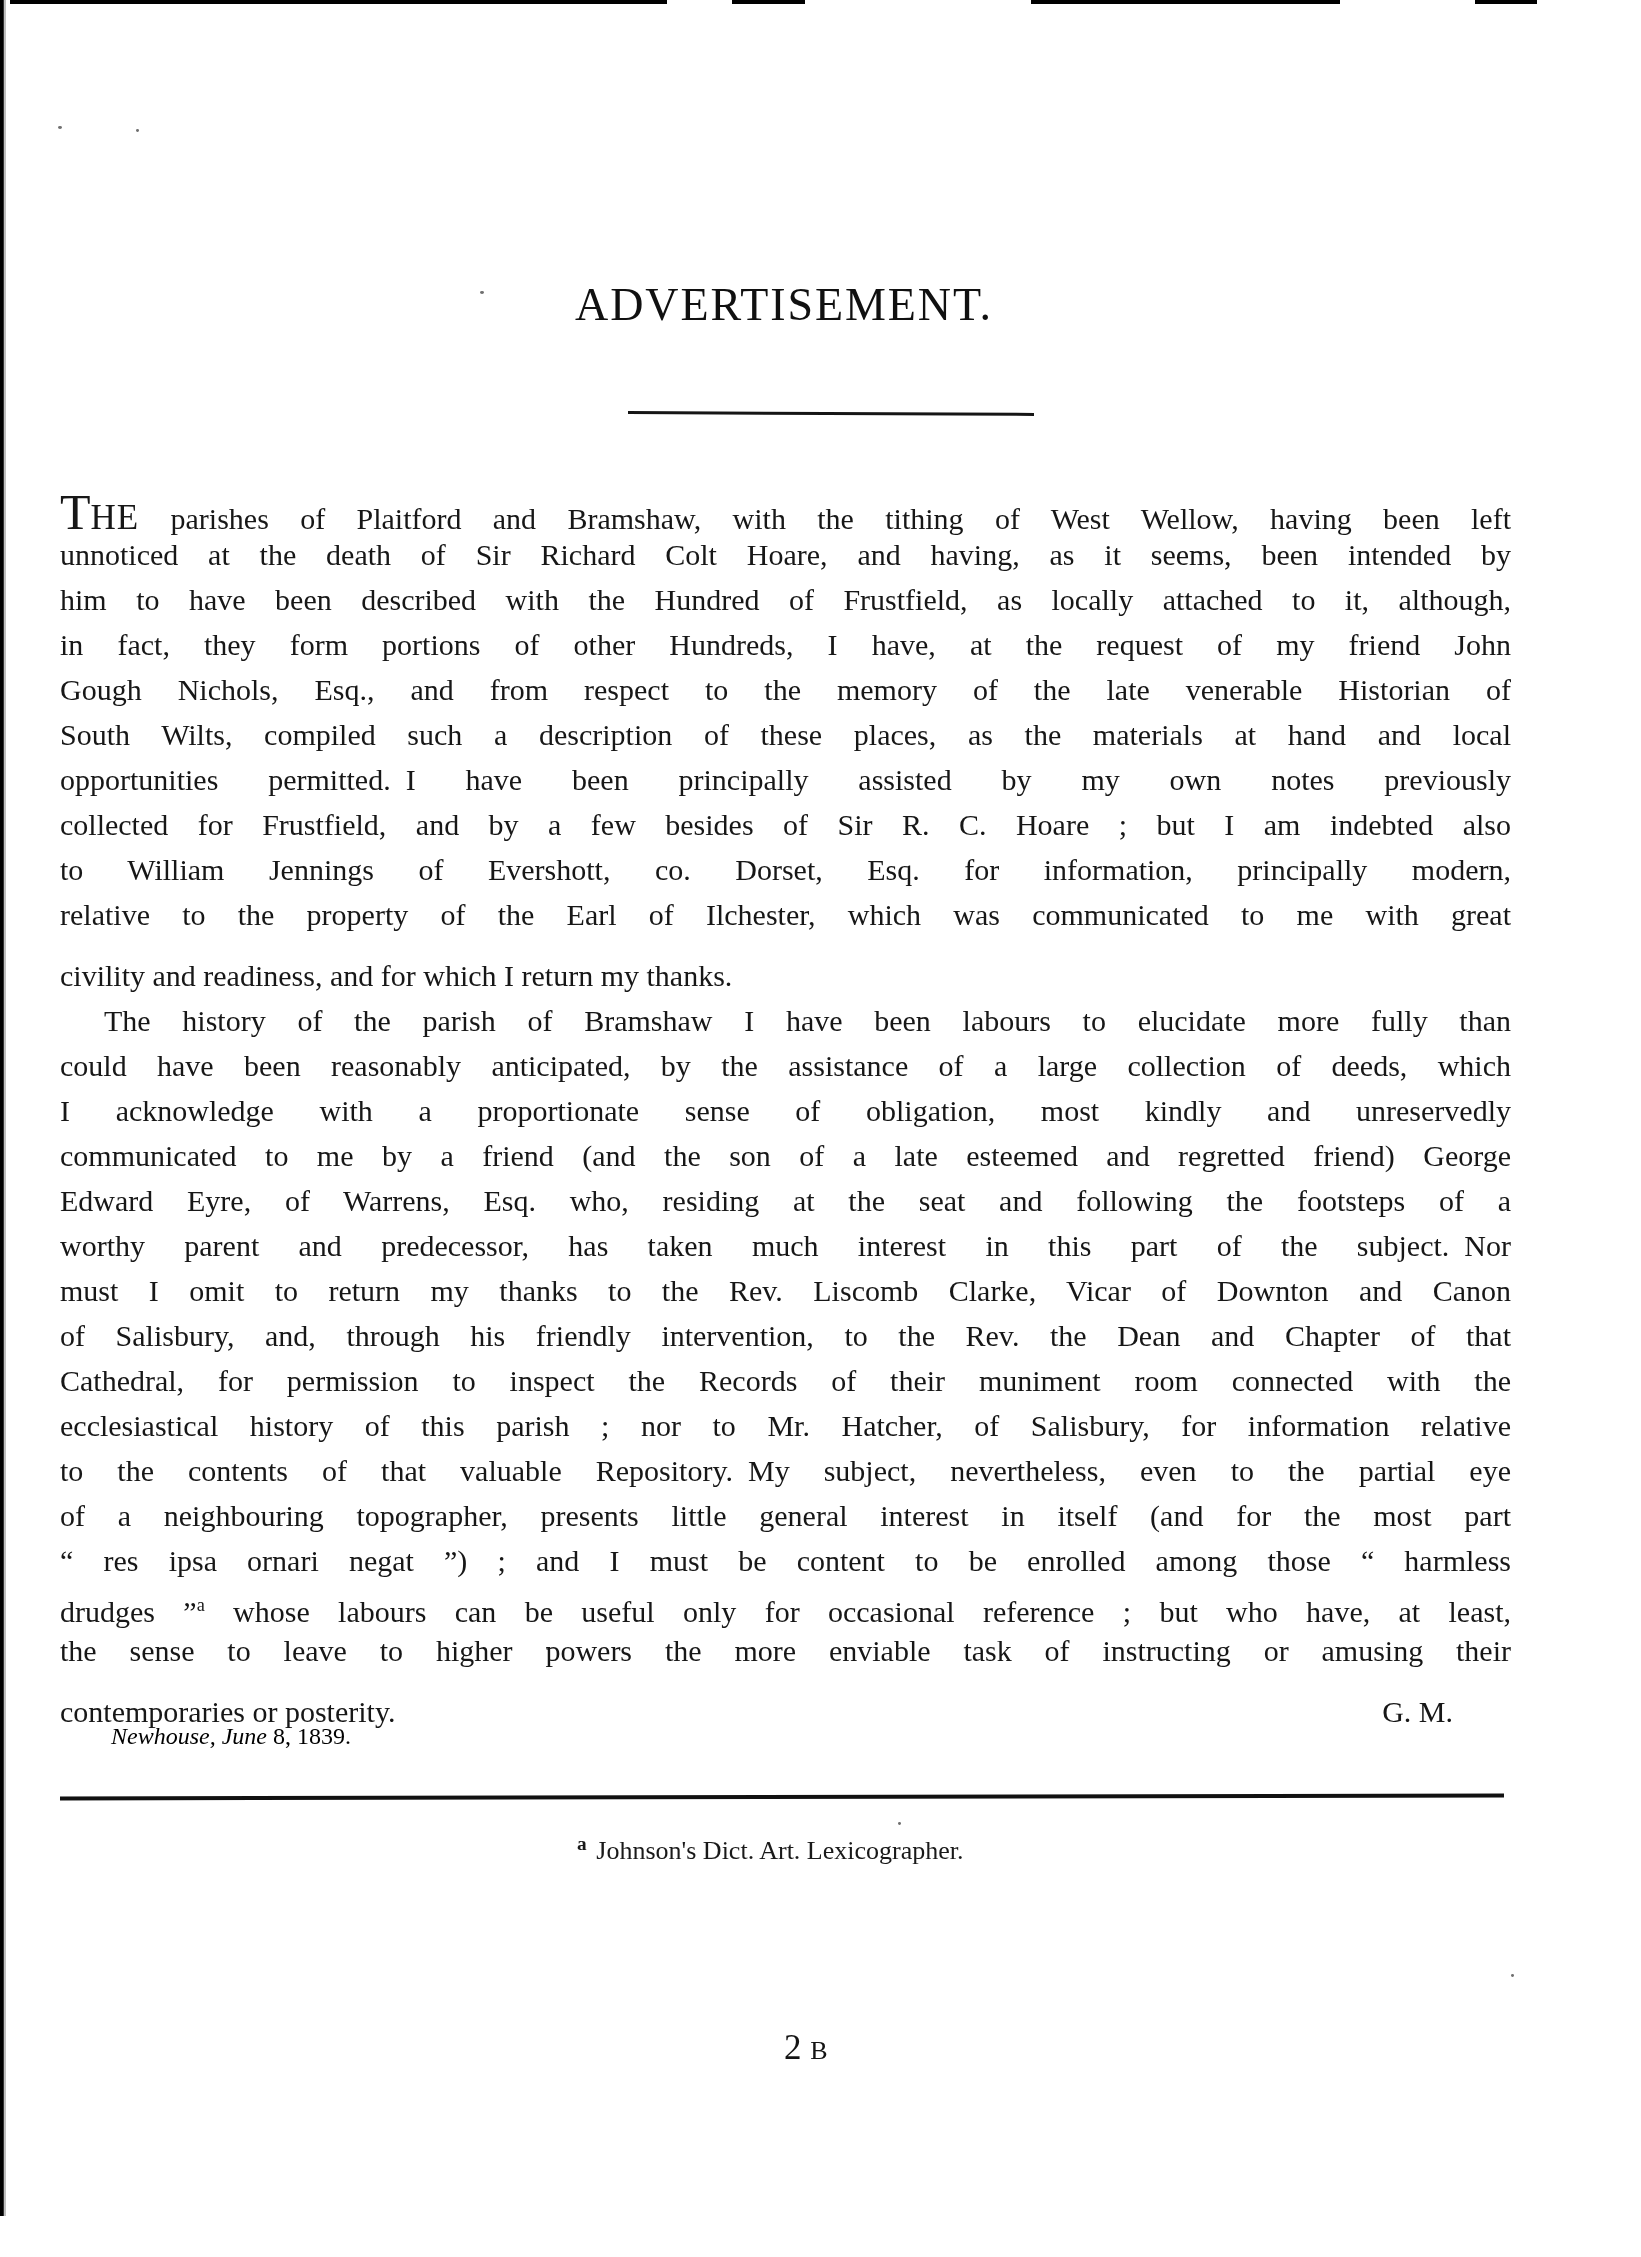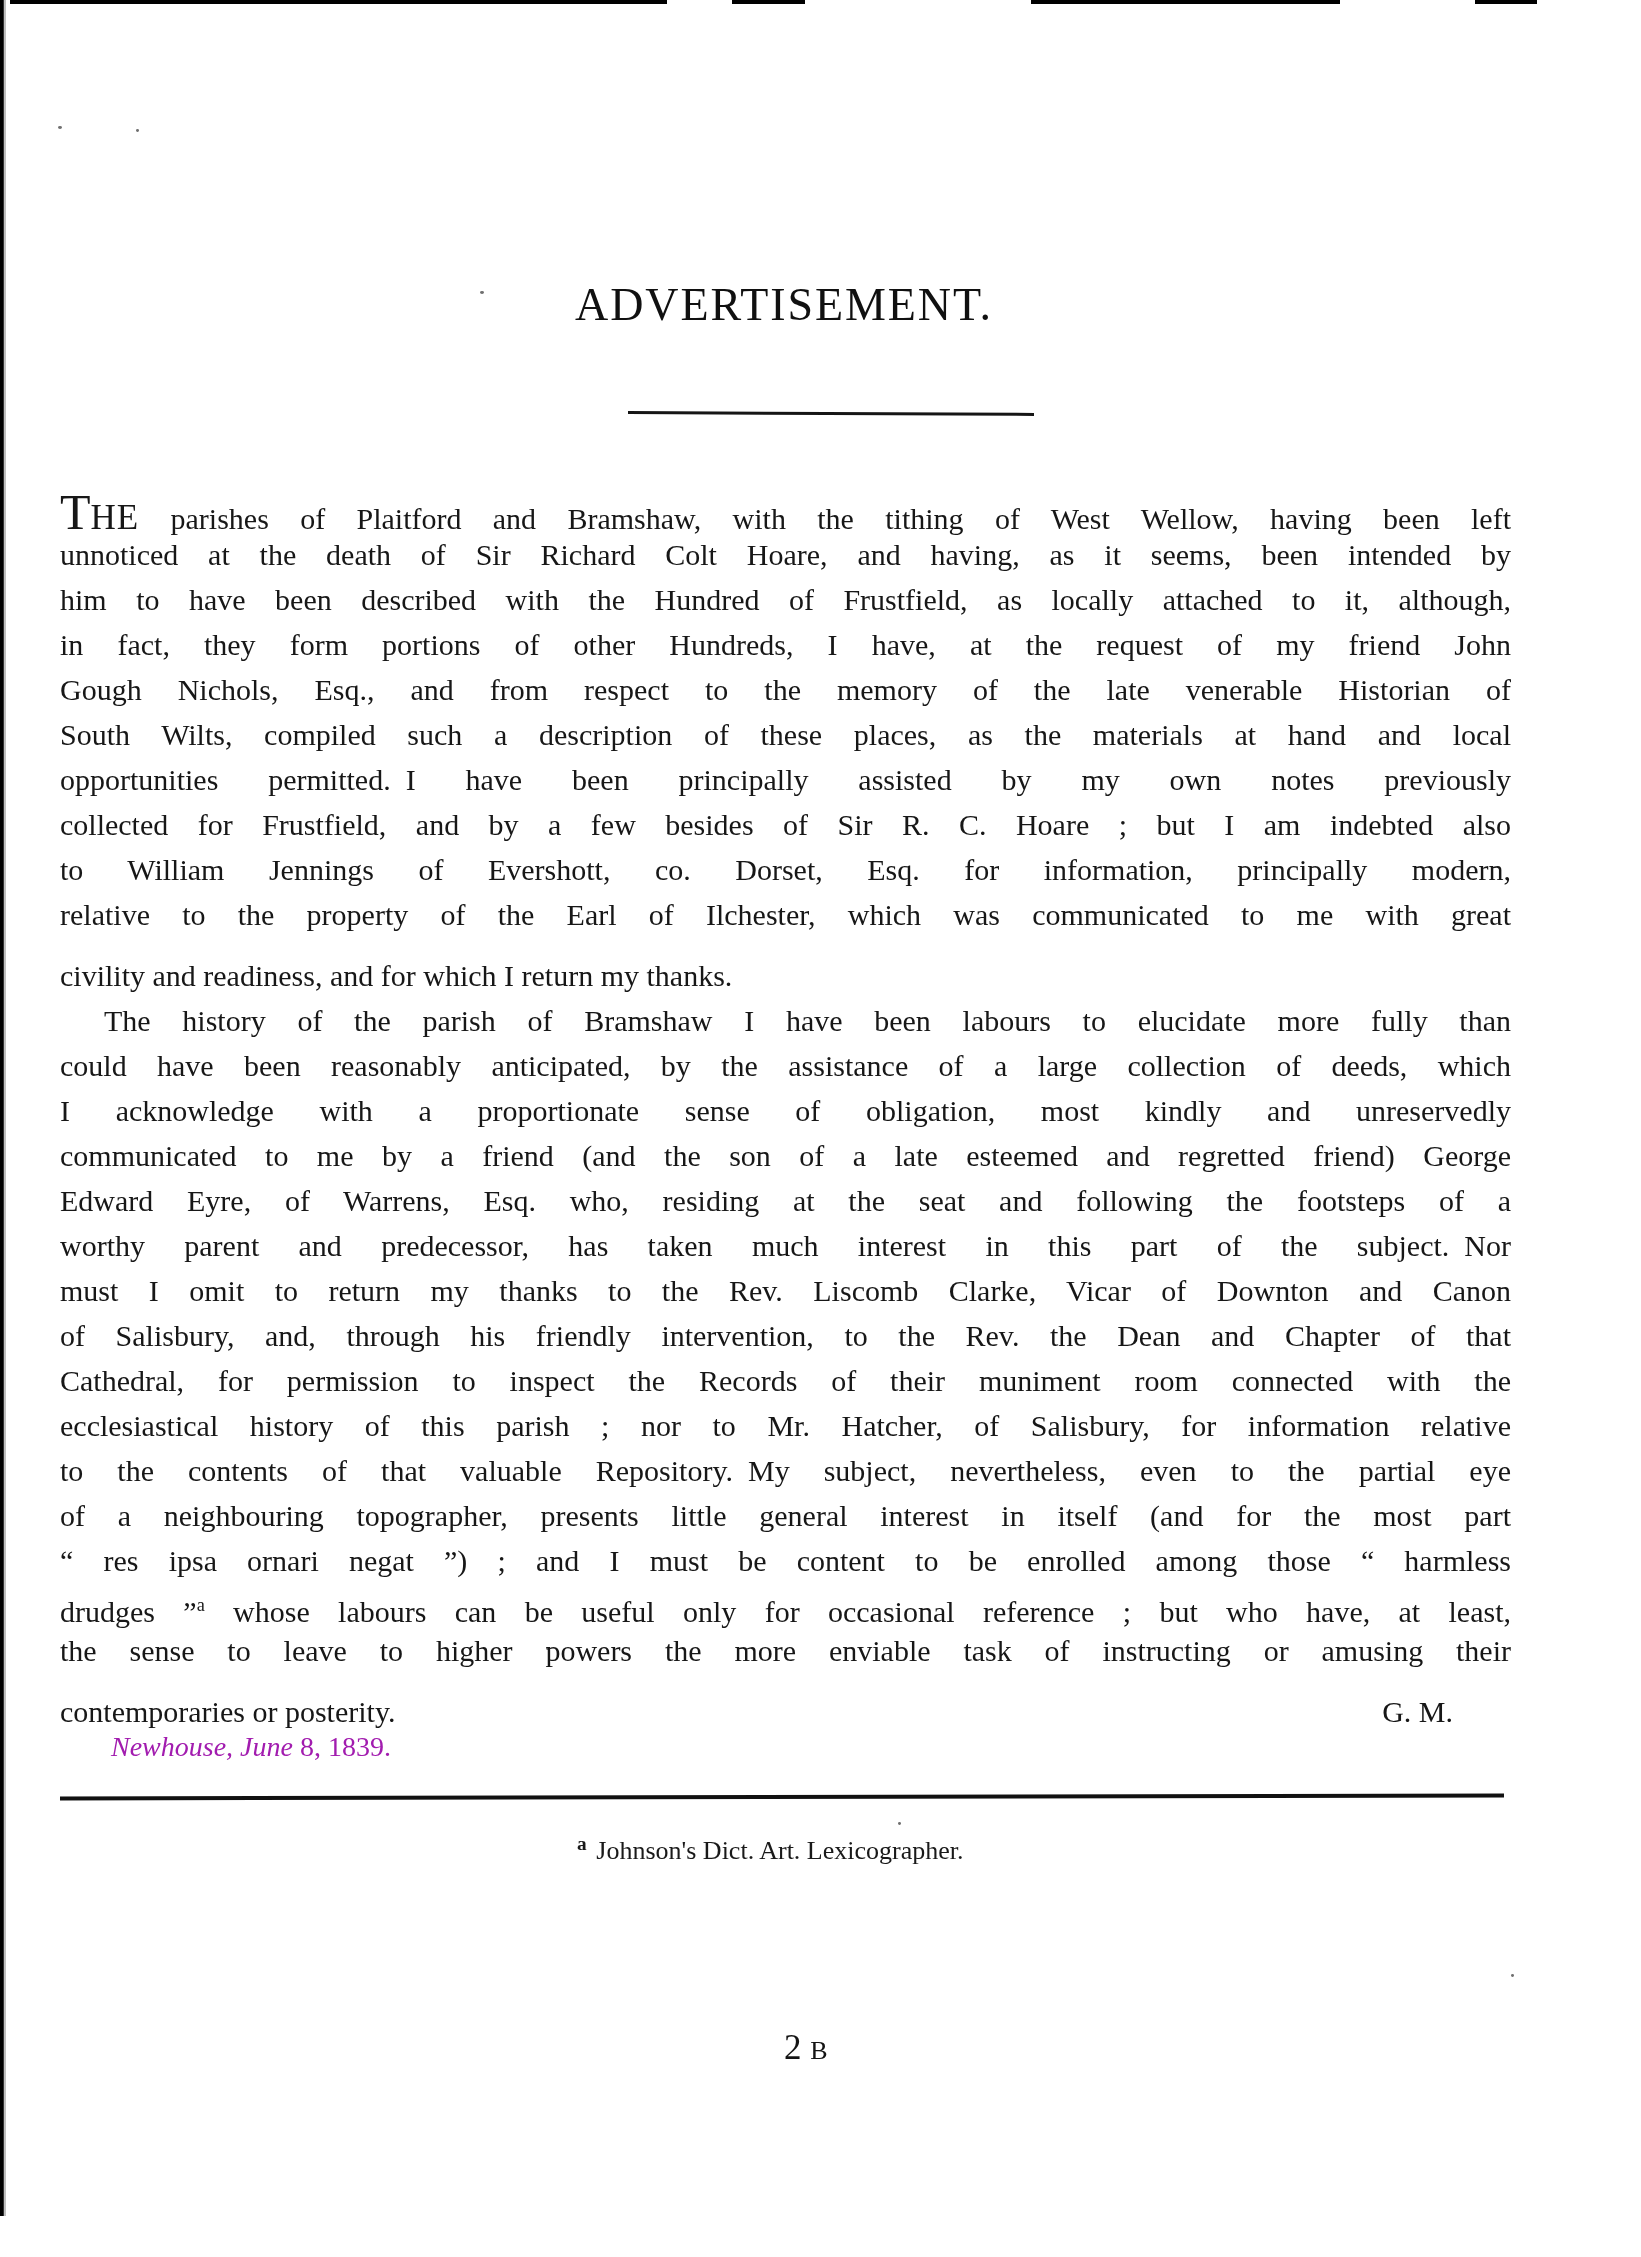--- a/index.html
+++ b/index.html
@@ -31,21 +31,21 @@
   .line{height:45px;line-height:45px;text-align:justify;text-align-last:justify;
     text-justify:inter-word;white-space:nowrap;overflow:visible;}
   .line.lastline{text-align-last:left;white-space:normal;margin-top:16px;}
   .indent{text-indent:44px;}
   .initial-T{font-size:50px;line-height:1;}
   .after-initial{font-size:35px;letter-spacing:1px;}
   .supref{font-size:18.3px;vertical-align:10.6px;}
   .sigline{display:flex;justify-content:space-between;padding-right:58px;
     text-align:left;text-align-last:left;}
   
-  .dateline{position:absolute;top:1723px;left:111px;font-size:28px;color:#a21caf;margin-top:8px;}
+  .dateline{position:absolute;top:1723px;left:111px;font-size:24px;color:#000000;}
   .dateline .it{font-style:italic;}
   
   .foot-rule{position:absolute;top:1795px;left:60px;width:1444px;height:3.9px;
     background:#111;transform:rotate(-0.12deg);}
   .footnote{position:absolute;top:1833px;left:577px;font-size:26px;color:#191919;}
   .fn-marker{font-size:19.3px;vertical-align:8.7px;font-weight:bold;margin-right:9.7px;}
   
   .sigmark{position:absolute;top:2028px;left:784px;font-size:35px;color:#141414;}
   .sigmark .small-b{font-size:26px;margin-left:8.7px;}
 </style>

